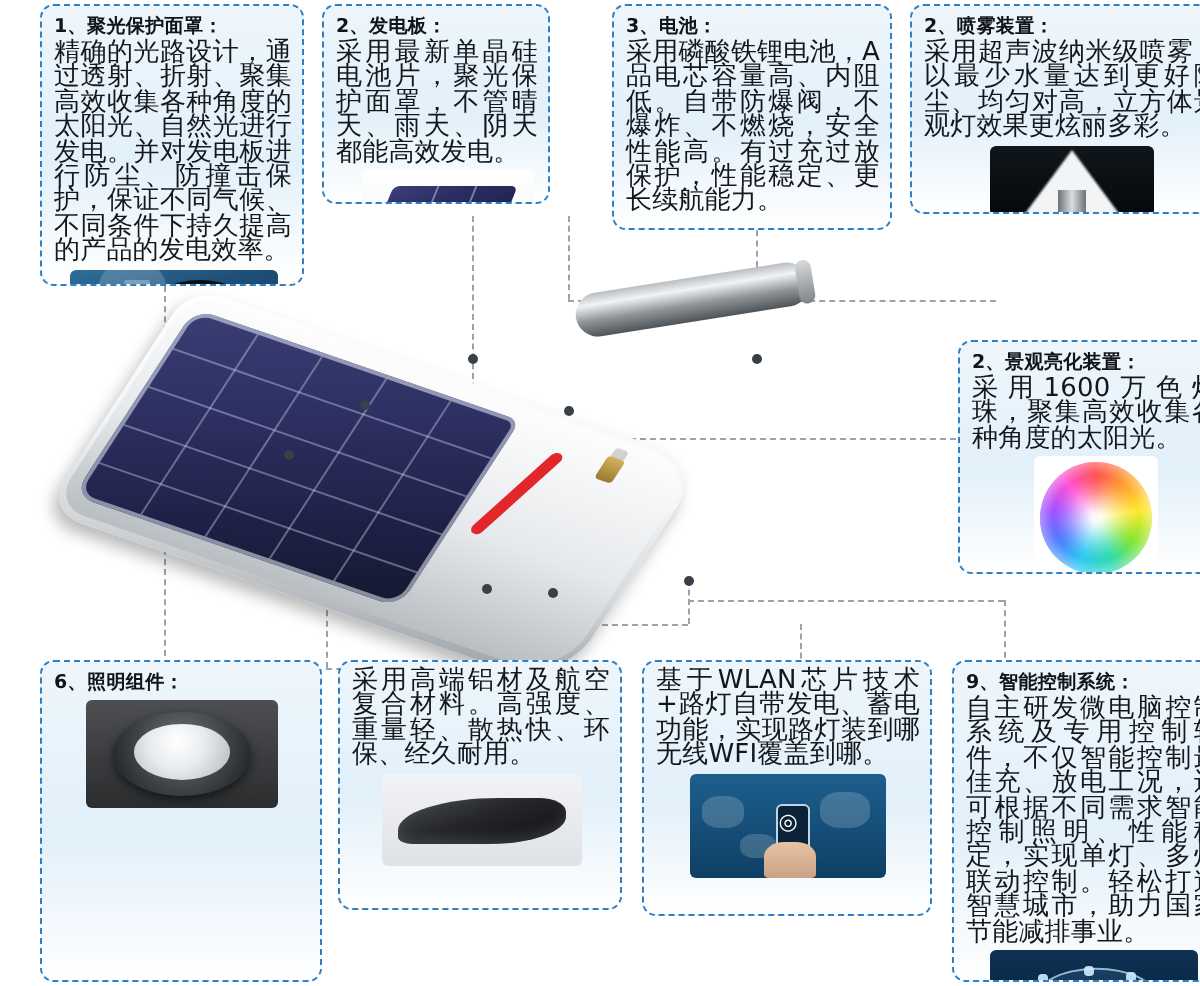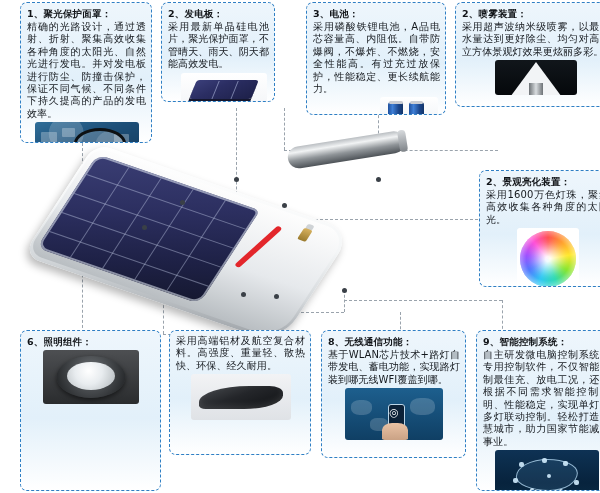--- a/index.html
+++ b/index.html
@@ -25,21 +25,21 @@
     border-radius:7px;
     padding:4px 5px 5px 6px;
     overflow:hidden;
   }
   .panel .ttl{
     font-size:9.5px;font-weight:bold;color:#111418;
     line-height:13px;letter-spacing:.2px;white-space:nowrap;
     margin-bottom:1px;
   }
   .panel .body{
-    font-size:10px;color:#14181d;line-height:12.4px;
+    font-size:13px;color:#14181d;line-height:12.4px;
     text-align:justify;text-justify:inter-ideograph;
     letter-spacing:.1px;
   }
   .thumb{
     position:relative;overflow:hidden;border-radius:3px;
     background:#0d2a44;margin:2px auto 0 auto;
   }
 
   
   .art-magnifier{background:
@@ -264,21 +264,20 @@
   </div>
 
   <div class="panel" style="left:151px;top:330px;width:142px;height:125px;">
     <div class="body">采用高端铝材及航空复合材料。高强度、重量轻、散热快、环保、经久耐用。</div>
     <div class="thumb art-arm" style="width:100px;height:46px;">
       <div class="arm-shape"></div>
     </div>
   </div>
 
   <div class="panel" style="left:303px;top:330px;width:145px;height:128px;">
-    <div class="ttl">8、无线通信功能：</div>
     <div class="body">基于WLAN芯片技术+路灯自带发电、蓄电功能，实现路灯装到哪无线WFI覆盖到哪。</div>
     <div class="thumb art-wifi" style="width:98px;height:52px;">
       <div class="wm-blob" style="left:6%;top:22%;width:22%;height:30%;"></div>
       <div class="wm-blob" style="left:66%;top:18%;width:26%;height:34%;"></div>
       <div class="wm-blob" style="left:26%;top:58%;width:18%;height:24%;"></div>
       <div class="phone"></div>
       <div class="wifi-glyph">◎</div>
       <div class="hand"></div>
     </div>
   </div>

